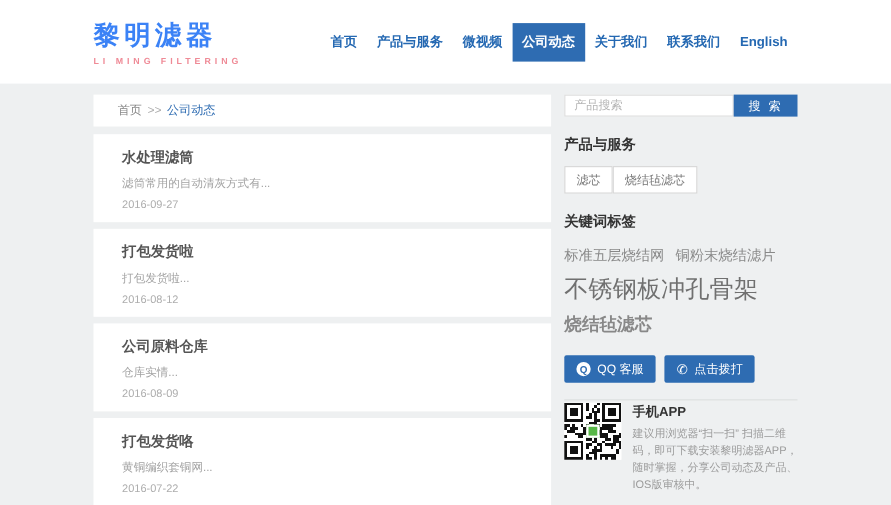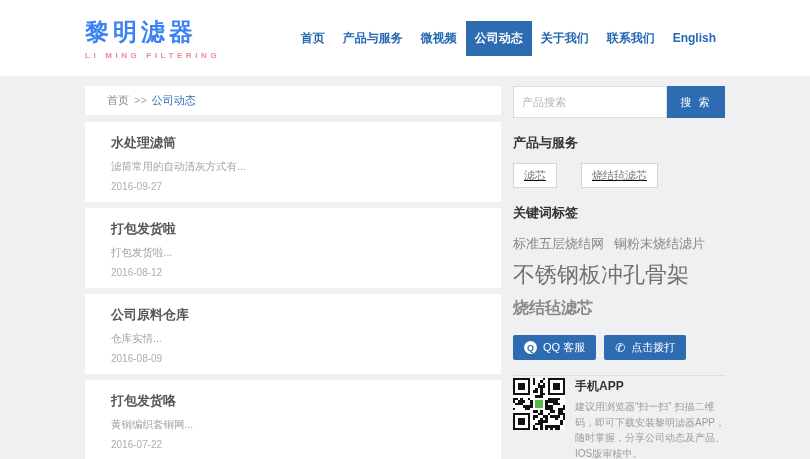--- a/index.html
+++ b/index.html
@@ -37,32 +37,32 @@
   }
   .bc-home { color: #888; cursor: pointer; }
   .bc-sep { margin: 0 5px; color: #aaa; }
   .bc-current { color: #2e6cb2; }
   
   .news-card { background: #fff; padding: 12px 26px 10px; margin-bottom: 6px; cursor: pointer; }
   .news-title { font-size: 13px; font-weight: bold; color: #555; }
   .news-desc { font-size: 10.5px; color: #a3a3a3; margin-top: 8px; }
   .news-date { display: block; font-size: 10px; color: #adadad; margin-top: 7px; }
   
-  .search-row { display: flex; height: 32px; justify-content: space-between; }
+  .search-row { display: flex; height: 20px; justify-content: space-between; }
   .search-input {
     flex: 1; min-width: 0; border: 1px solid #dcdcdc; background: #fff;
     padding: 0 8px; font-size: 11px; color: #333; font-family: inherit; outline: none;
   }
   .search-input::placeholder { color: #b5b5b5; }
   .search-btn {
     width: 58px; background: #2e6cb2; color: #fff; border: none;
     font-size: 11px; cursor: pointer; font-family: inherit; letter-spacing: 2px;
   }
   .side-heading { font-size: 13px; font-weight: bold; color: #333; margin-top: 16px; }
-  .tag-row { display: flex; gap: 24px; margin-top: 11px; text-decoration: underline; }
+  .tag-row { display: flex; gap: 0; margin-top: 11px; }
   .tag {
     background: #fff; border: 1px solid #d5d5d5; color: #777;
     padding: 4px 10px; font-size: 11px; cursor: pointer;
   }
   .keywords { margin-top: 11px; color: #888; line-height: 1.75; }
   .kw { margin-right: 10px; display: inline-block; cursor: pointer; }
   .kw-size-s { font-size: 13px; }
   .kw-size-l { font-size: 22px; color: #707070; text-align: center; }
   .kw-size-m { font-size: 16px; font-weight: bold; }
   .action-row {

